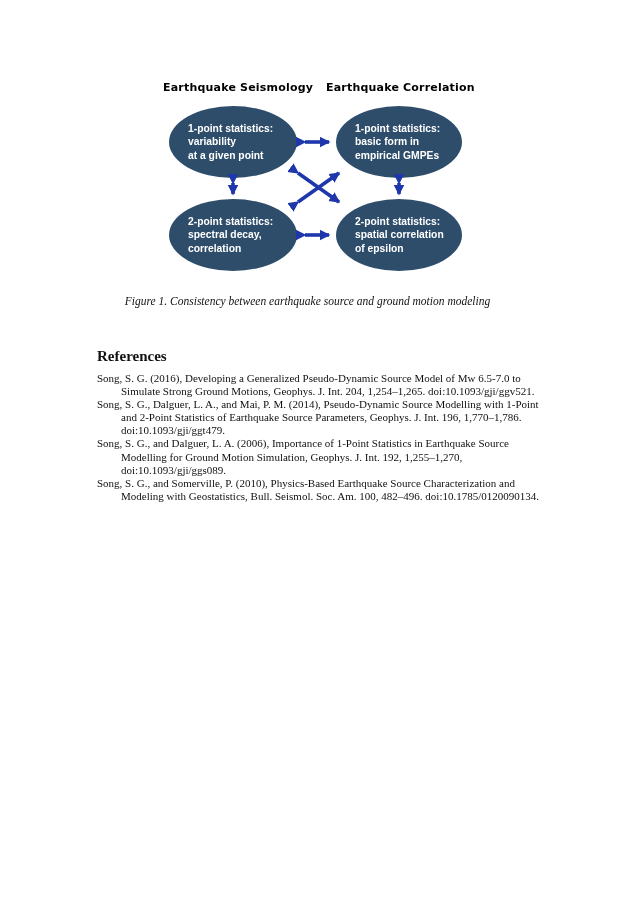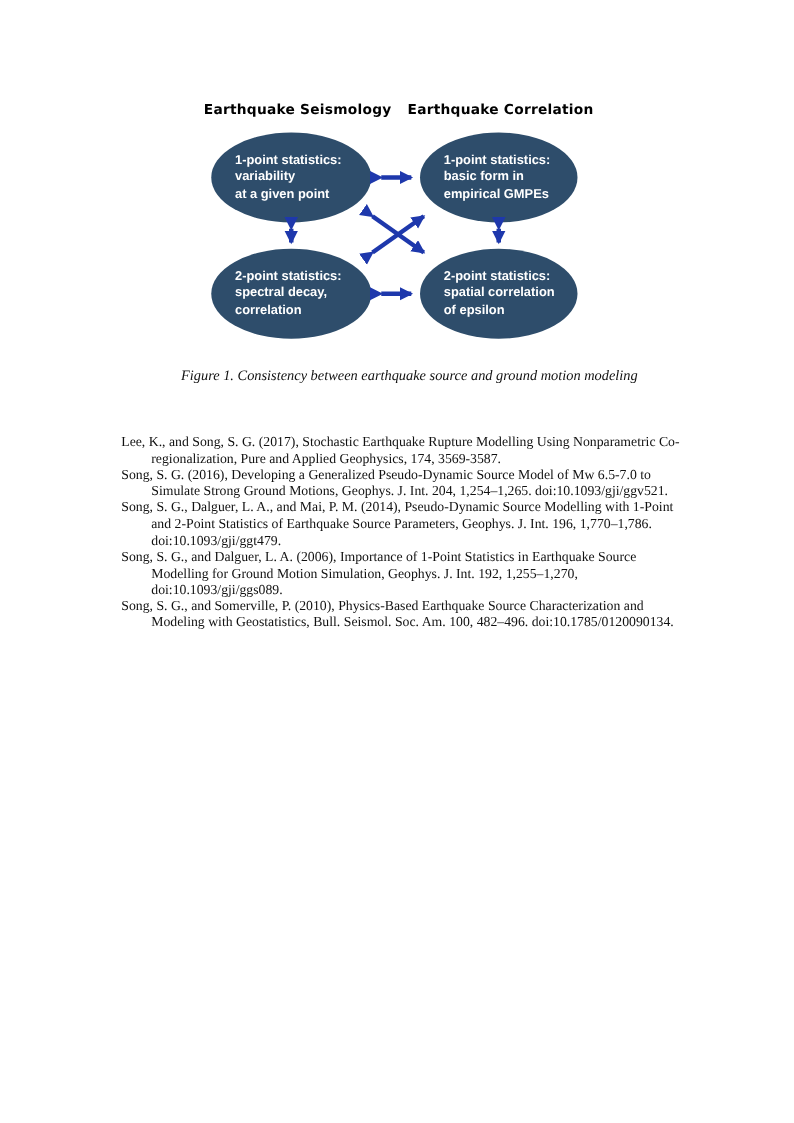--- a/index.html
+++ b/index.html
@@ -43,21 +43,21 @@
     font-family:"Liberation Sans", sans-serif;
     font-weight:bold;font-size:10.3px;line-height:13.5px;
     color:var(--node-text);white-space:nowrap;
   }
 
   .arrows{position:absolute;left:0;top:0;width:300px;height:205px;}
   .arrows line{stroke:var(--arrow);stroke-width:3.6;}
 
   
   .caption{
-    position:absolute;left:80px;top:295px;width:495px;
+    position:absolute;left:60px;top:295px;width:495px;
     text-align:center;font-style:italic;font-size:11.5px;color:#111111;
   }
 
   
   .references{position:absolute;left:97px;top:348px;width:455px;}
   .ref-heading{
     margin:0 0 7px 0;
     font-size:15px;font-weight:bold;color:#111111;
     font-family:"Liberation Serif", serif;
   }
@@ -112,20 +112,20 @@
       <line x1="68" y1="103" x2="68" y2="114" marker-start="url(#ah)" marker-end="url(#ah)"></line>
       <line x1="234" y1="103" x2="234" y2="114" marker-start="url(#ah)" marker-end="url(#ah)"></line>
       <line x1="133" y1="122" x2="174" y2="93" marker-start="url(#ah)" marker-end="url(#ah)"></line>
       <line x1="133" y1="93" x2="174" y2="122" marker-start="url(#ah)" marker-end="url(#ah)"></line>
     </svg>
   </div>
 
   <div class="caption">Figure 1. Consistency between earthquake source and ground motion modeling</div>
 
   <div class="references">
-    <p class="ref-entry">Lee, K., and Song, S. G. (2017), Stochastic Earthquake Rupture Modelling Using Nonparametric Co-regionalization, Pure and Applied Geophysics, 174, 3569-3587.</p>
+    <h2 class="ref-heading">References</h2>
     <p class="ref-entry">Song, S. G. (2016), Developing a Generalized Pseudo-Dynamic Source Model of Mw 6.5-7.0 to Simulate Strong Ground Motions, Geophys. J. Int. 204, 1,254–1,265. doi:10.1093/gji/ggv521.</p>
     <p class="ref-entry">Song, S. G., Dalguer, L. A., and Mai, P. M. (2014), Pseudo-Dynamic Source Modelling with 1-Point and 2-Point Statistics of Earthquake Source Parameters, Geophys. J. Int. 196, 1,770–1,786. doi:10.1093/gji/ggt479.</p>
     <p class="ref-entry">Song, S. G., and Dalguer, L. A. (2006), Importance of 1-Point Statistics in Earthquake Source Modelling for Ground Motion Simulation, Geophys. J. Int. 192, 1,255–1,270, doi:10.1093/gji/ggs089.</p>
     <p class="ref-entry">Song, S. G., and Somerville, P. (2010), Physics-Based Earthquake Source Characterization and Modeling with Geostatistics, Bull. Seismol. Soc. Am. 100, 482–496. doi:10.1785/0120090134.</p>
   </div>
 
 </div>
 
 </body></html>

